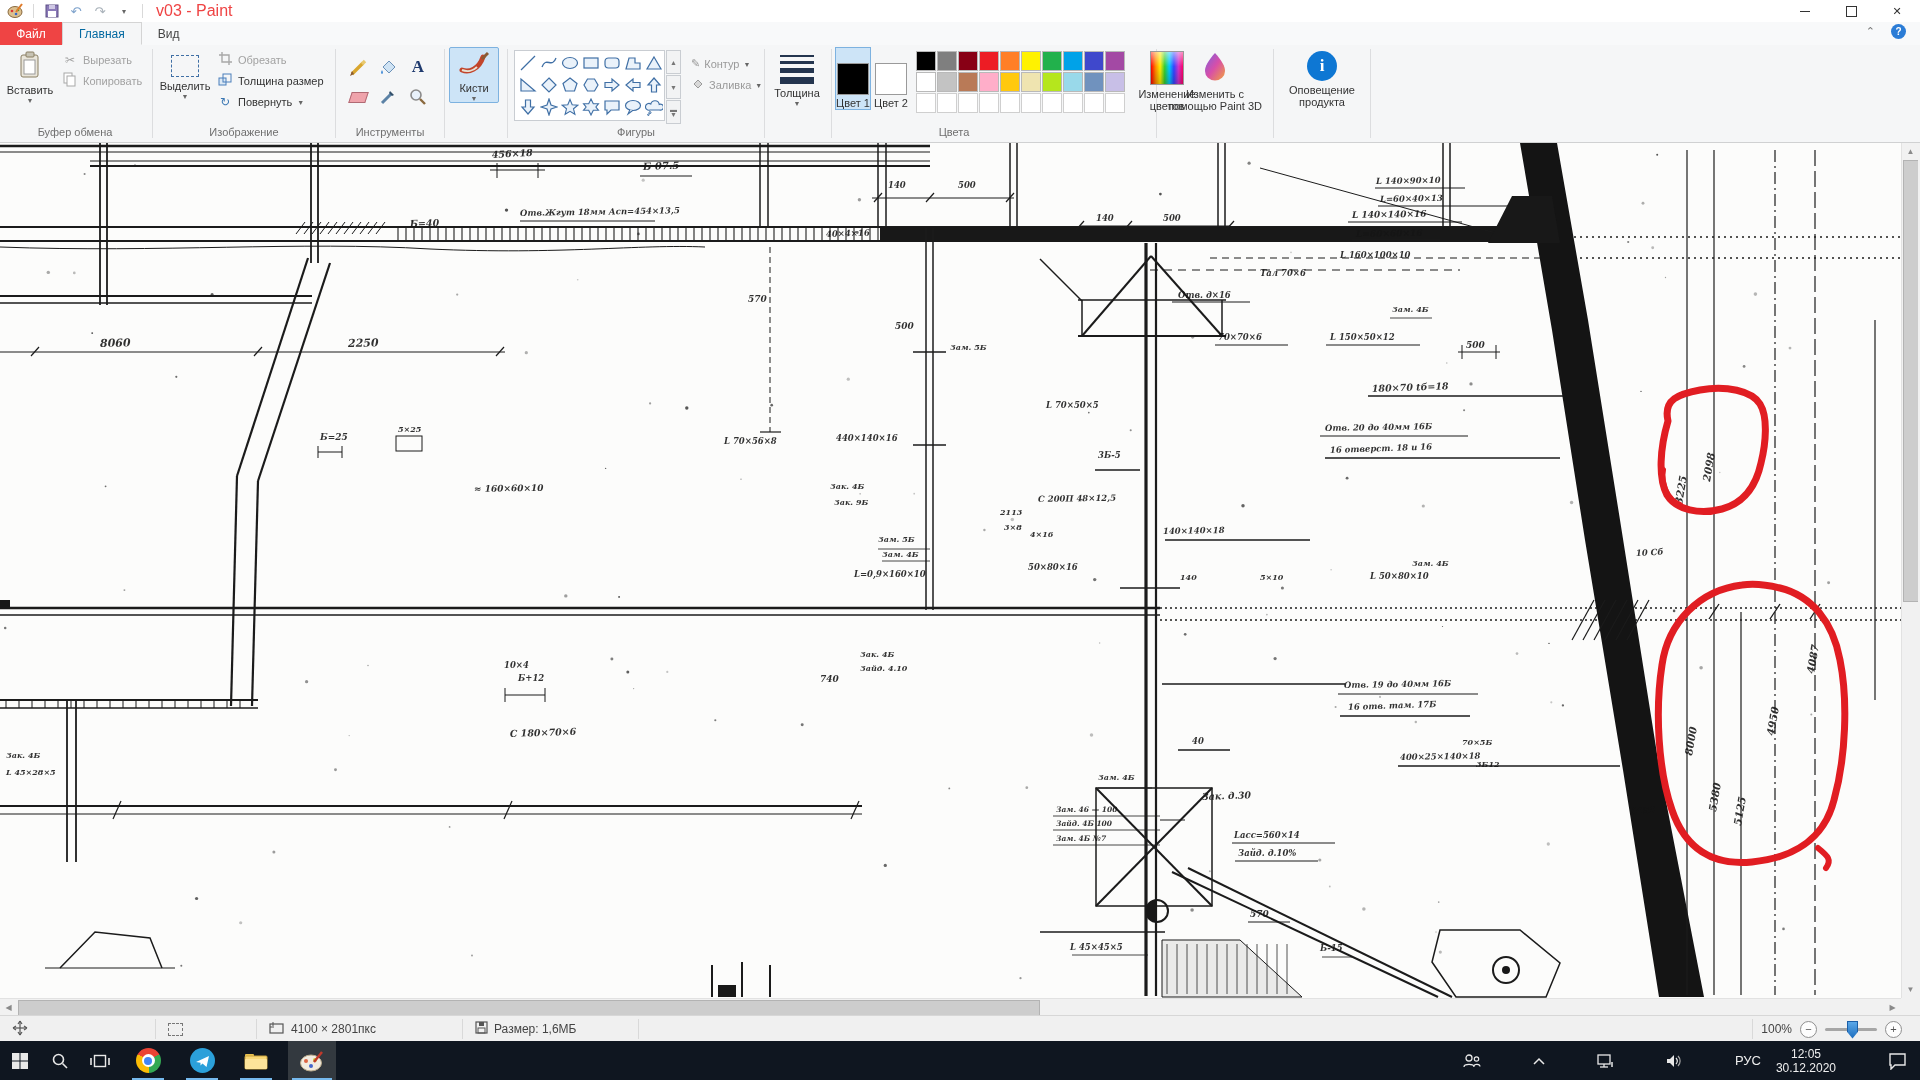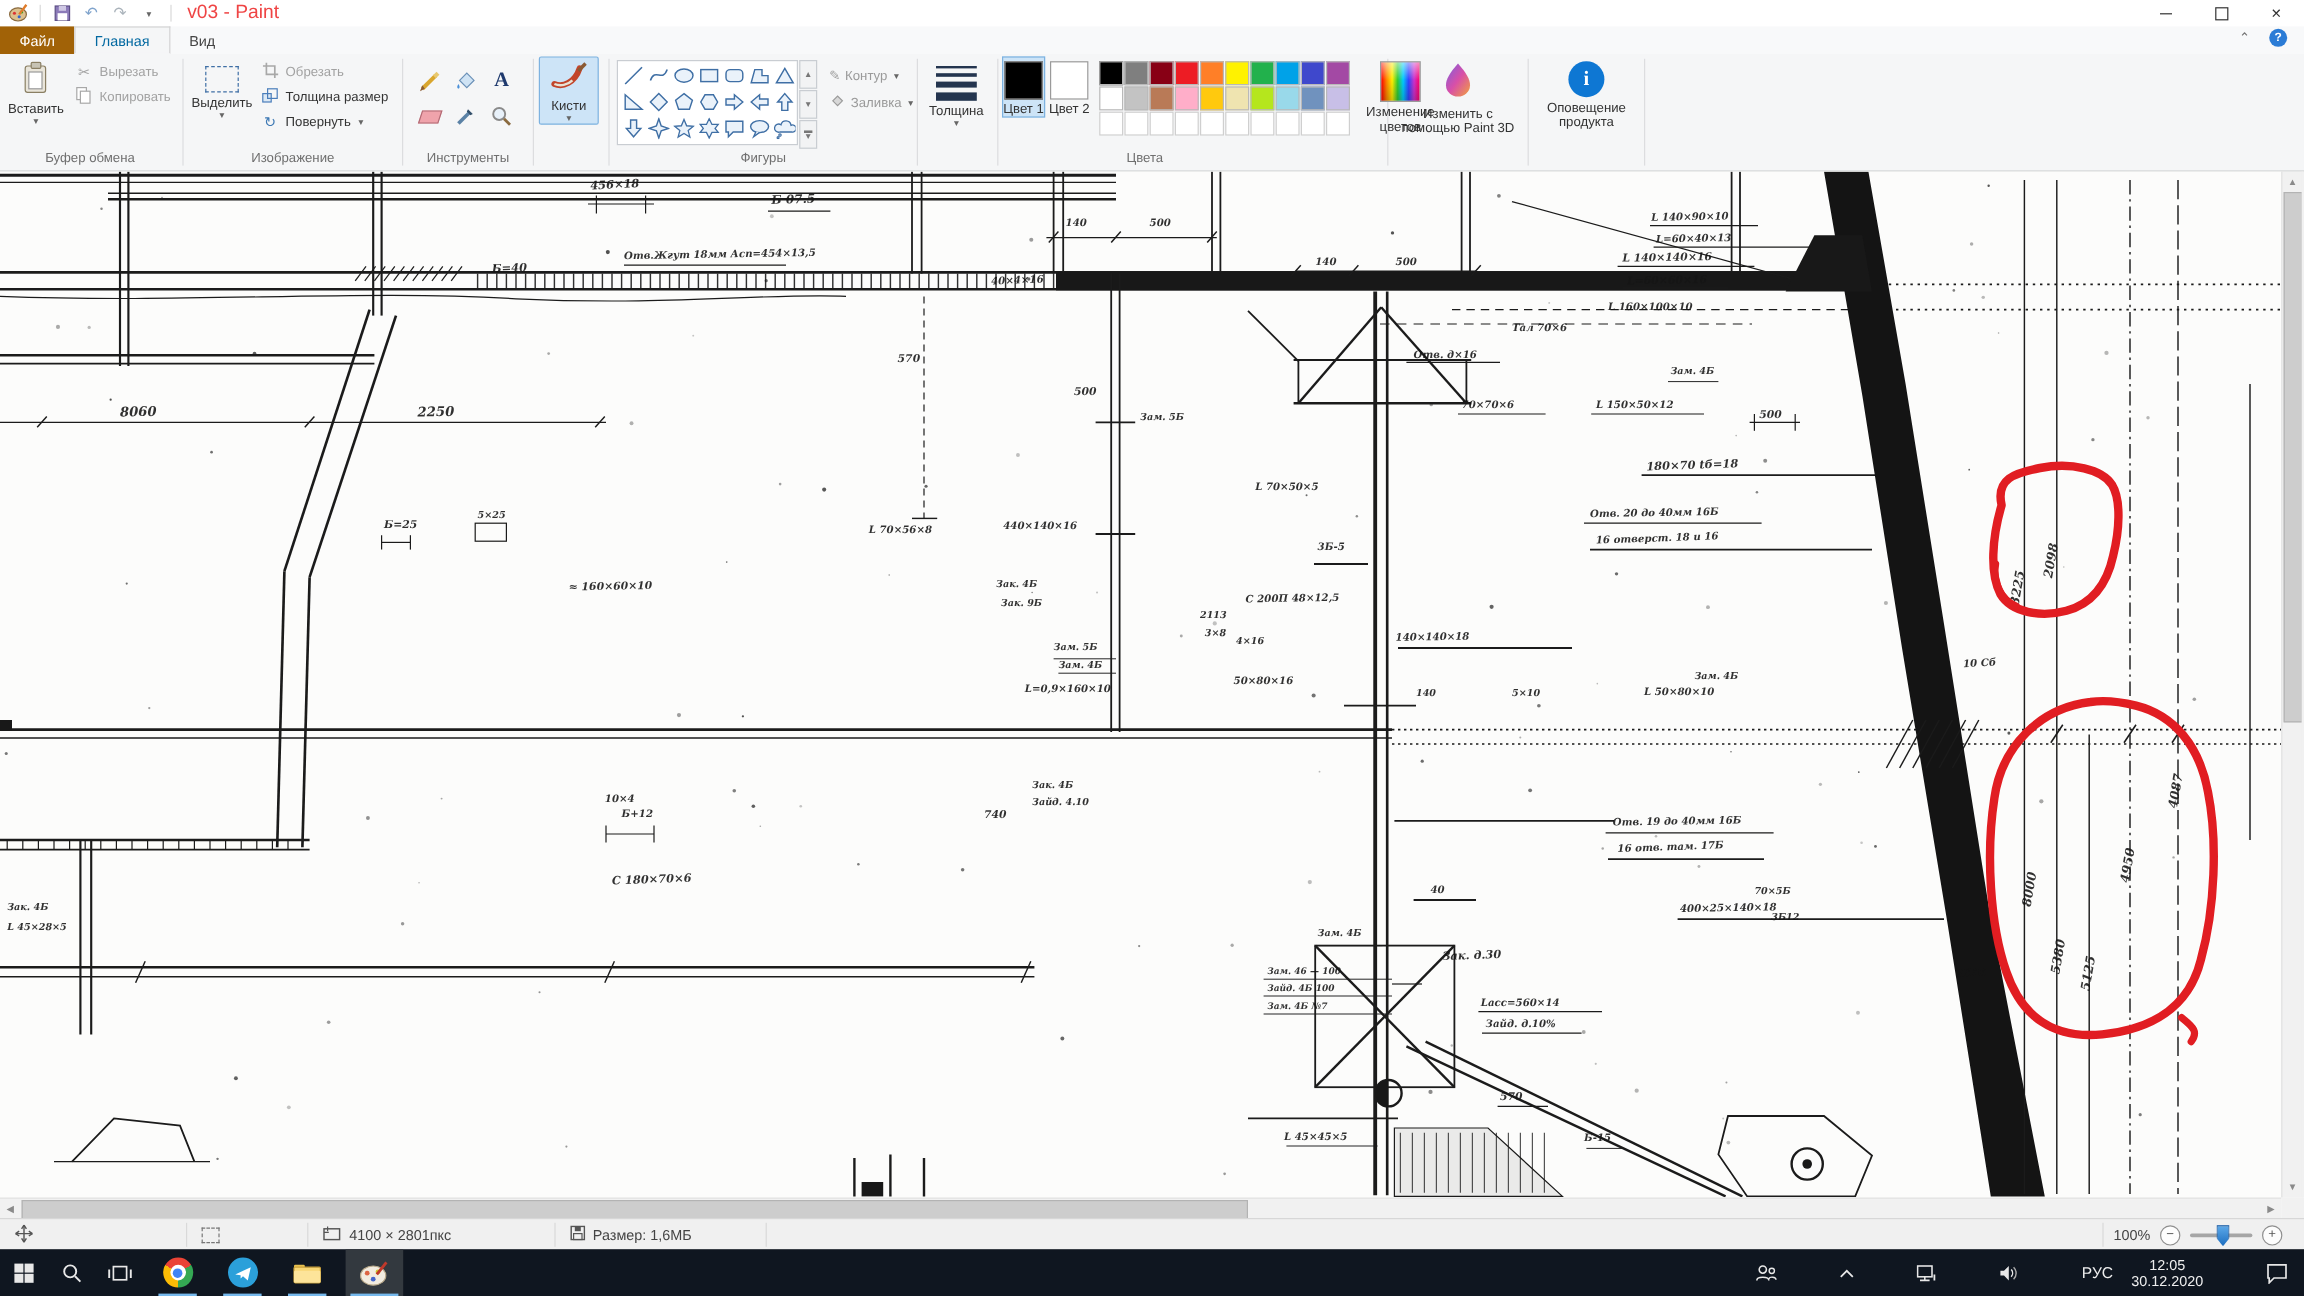--- a/index.html
+++ b/index.html
@@ -11,21 +11,21 @@
   .qat .qbtn{width:18px;height:18px;display:flex;align-items:center;justify-content:center;font-size:13px;}
   .qsep{width:1px;height:14px;background:#d9d9d9;margin:0 3px;}
   #win-title{font-size:16px;color:#ef4444;margin-left:10px;}
   .caps{position:absolute;right:0;top:0;height:22px;display:flex;}
   .cap{width:46px;height:22px;display:flex;align-items:center;justify-content:center;color:#333;font-size:11px;}
   .cap .minbar{width:10px;height:1px;background:#333;}
   .cap .maxbox{width:9px;height:9px;border:1px solid #333;}
   
   #tabsrow{position:absolute;left:0;top:22px;width:1920px;height:23px;background:#f8f9fa;border-bottom:1px solid #d4d4d4;display:flex;align-items:stretch;}
   .tab{padding:0 16px;display:flex;align-items:center;font-size:12px;color:#444;}
-  .tab.file{background:#a16207;color:#fff;min-width:30px;justify-content:center;}
+  .tab.file{background:#ef4444;color:#fff;min-width:30px;justify-content:center;}
   .tab.active{background:#f5f6f7;border:1px solid #d4d4d4;border-bottom:1px solid #f5f6f7;color:#0369a1;}
   .tab-right{position:absolute;right:14px;top:2px;display:flex;gap:16px;align-items:center;}
   .chev{color:#777;font-size:11px;}
   .helpc{width:15px;height:15px;border-radius:50%;background:#2b7cd6;color:#fff;font-size:10px;display:flex;align-items:center;justify-content:center;font-weight:bold;}
   
   #ribbon{position:absolute;left:0;top:45px;width:1920px;height:97px;background:#f5f6f7;border-bottom:1px solid #d0d1d2;display:flex;align-items:stretch;}
   .rsep{width:1px;background:#dcdddf;margin:4px 2px;}
   .rgroup{position:relative;display:flex;flex-direction:column;}
   .gbody{display:flex;flex:1;align-items:flex-start;}
   .glabel{text-align:center;font-size:11px;color:#6f6f6f;height:18px;line-height:16px;}
@@ -43,21 +43,21 @@
   .shapesbox{width:152px;height:68px;background:#fff;border:1px solid #c9cdd2;margin:5px 0 0 4px;display:grid;grid-template-columns:repeat(7,21px);grid-auto-rows:22px;padding:1px 0 0 2px;}
   .shapecell{display:flex;align-items:center;justify-content:center;}
   .sarrows{display:flex;flex-direction:column;margin:5px 2px 0 1px;gap:1px;}
   .sarrow{width:13px;height:22px;border:1px solid #c9cdd2;background:#f2f3f4;font-size:7px;color:#777;display:flex;align-items:center;justify-content:center;}
   .ofcol{display:flex;flex-direction:column;gap:8px;margin:12px 6px 0 8px;}
   .ofbtn{display:flex;align-items:center;gap:4px;font-size:11px;color:#9a9a9a;}
   
   .bars{display:flex;flex-direction:column;gap:4px;align-items:center;margin-top:4px;}
   .bars div{background:#24354f;width:34px;}
   
-  .colbtn{width:44px;margin:2px 1px;padding-top:3px;display:flex;flex-direction:column;align-items:center;font-size:11px;color:#333;border:1px solid transparent;line-height:12px;}
+  .colbtn{width:44px;margin:2px 1px;padding-top:15px;display:flex;flex-direction:column;align-items:center;font-size:11px;color:#333;border:1px solid transparent;line-height:12px;}
   .colbtn.sel{background:#cde4f7;border-color:#7db2e0;}
   .swatch{width:30px;height:30px;border:1px solid #9a9a9a;}
   #palette{display:grid;grid-template-columns:repeat(10,19px);grid-auto-rows:19px;gap:2px;margin:6px 4px 0 6px;}
   .pcell{width:18px;height:18px;border:1px solid #b9b9b9;background:#fff;}
   .pcell.empty{border-color:#cfcfcf;}
   .rainbow{width:32px;height:32px;border:1px solid #9a9a9a;
     background:linear-gradient(180deg,rgba(255,255,255,.55),rgba(255,255,255,0) 45%,rgba(0,0,0,.18)),
     linear-gradient(90deg,#ff0000,#ff8800,#ffee00,#33cc33,#00ccff,#3344ff,#cc33cc,#ff0066);}
   .info-c{width:30px;height:30px;border-radius:50%;background:#0e77d3;color:#fff;font-size:17px;font-weight:bold;
     display:flex;align-items:center;justify-content:center;font-family:"Liberation Serif",serif;}

